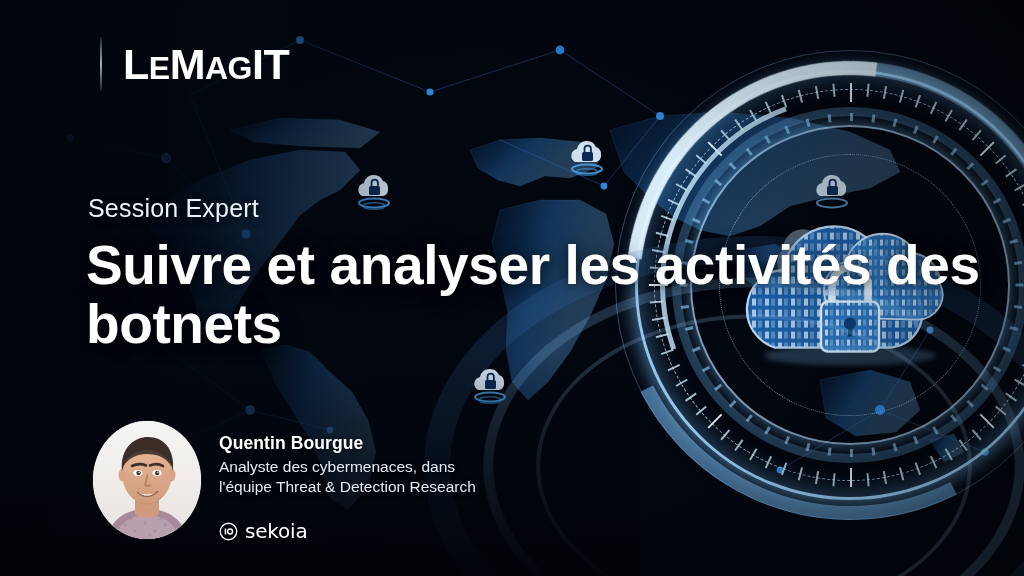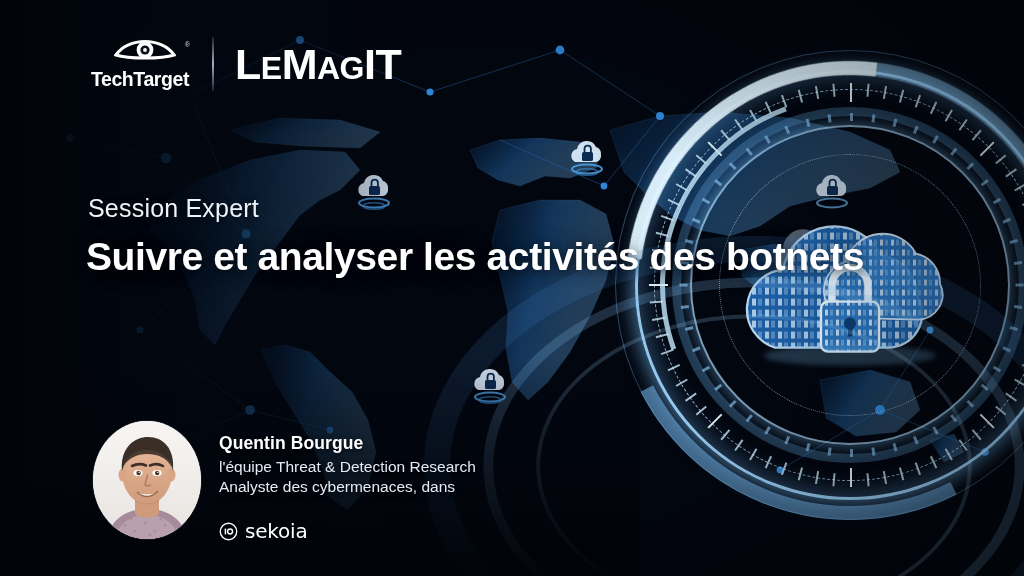--- a/index.html
+++ b/index.html
@@ -98,21 +98,21 @@
             margin:0 21px 0 16px; }
   .lemagit{ color:#fff; font-weight:700; font-family:"Liberation Sans", sans-serif;
             letter-spacing:-0.5px; line-height:1; display:flex; align-items:baseline; }
   .lemagit .big{ font-size:43px; }
   .lemagit .sml{ font-size:32px; }
 
   
   .kicker{ position:absolute; left:88px; top:194px; color:#eef3fa; font-size:25px;
            font-weight:400; letter-spacing:.2px; text-shadow:0 2px 8px rgba(0,0,0,.6); }
   .title{ position:absolute; left:86px; top:236px; width:900px; color:#fff;
-          font-size:39px; font-weight:700; line-height:1.08; letter-spacing:-.4px;
+          font-size:55px; font-weight:700; line-height:1.08; letter-spacing:-.4px;
           text-shadow:0 2px 10px rgba(0,0,0,.55), 0 0 22px rgba(0,0,0,.35); }
   .title .l2{ display:block; padding-left:10px; }
 
   
   .speaker{ position:absolute; left:93px; top:421px; display:flex; align-items:flex-start; }
   .avatar{ width:108px; height:118px; border-radius:50%; overflow:hidden; flex:none;
            background:#f2efec; position:relative; box-shadow:0 0 0 1px rgba(255,255,255,.08); }
   .avatar svg{ width:100%; height:100%; display:block; }
   .sp-text{ margin-left:18px; padding-top:12px; }
   .sp-name{ color:#ffffff; font-size:17.5px; font-weight:700; letter-spacing:.1px;
@@ -407,32 +407,20 @@
     </svg>
   </div>
 
   <div class="bg-layer vignette"></div>
   <div class="leftfade"></div>
   <div class="bottomfade"></div>
 
   <div class="content">
 
     <div class="logobar">
-      <div class="tt">
-        <span class="eye">
-          <svg viewBox="0 0 62 26" aria-hidden="true">
-            <path d="M2 20 C14 2, 48 2, 60 20 C48 24, 14 24, 2 20 Z" fill="none" stroke="#ffffff" stroke-width="3.2" stroke-linecap="round"></path>
-            <circle cx="31" cy="15" r="8.4" fill="#ffffff"></circle>
-            <circle cx="31" cy="15" r="4.6" fill="#0a0f1c"></circle>
-            <circle cx="31" cy="15" r="1.9" fill="#ffffff"></circle>
-          </svg>
-        </span>
-        <span class="reg">®</span>
-        <span class="ttname">TechTarget</span>
-      </div>
 
       <div class="divider"></div>
 
       <div class="lemagit" id="lemagit">
           <span class="big">L</span>
           <span class="sml">E</span>
           <span class="big">M</span>
           <span class="sml">A</span>
           <span class="sml">G</span>
           <span class="big">I</span>
@@ -499,22 +487,22 @@
           <path d="M45 72 q9.5 7 19 -0.5 q-9.5 3.6 -19 0.5 Z" fill="#fdfbfa"></path>
           <path d="M44.5 71.5 q10 8.5 20 -1" stroke="#9c6a4c" stroke-width="1.6" fill="none" stroke-linecap="round"></path>
 
           <path d="M42 80 q12 6 24 0" stroke="#bd8a6c" stroke-width="1.2" fill="none" opacity=".5"></path>
         </svg>
       </div>
 
       <div class="sp-text">
         <div class="sp-name">Quentin Bourgue</div>
         <div class="sp-role">
+          <div>Analyste des cybermenaces, dans</div>
           <div>l'équipe Threat &amp; Detection Research</div>
-          <div>Analyste des cybermenaces, dans</div>
         </div>
         <div class="sekoia">
           <span class="mark">
             <svg viewBox="0 0 24 24" aria-hidden="true">
               <circle cx="12" cy="12" r="10.4" fill="none" stroke="#ffffff" stroke-width="1.7"></circle>
               <rect x="7.2" y="8.3" width="1.8" height="7.4" fill="#ffffff"></rect>
               <circle cx="14" cy="12" r="3.1" fill="none" stroke="#ffffff" stroke-width="1.8"></circle>
             </svg>
           </span>
           <span class="wm">sekoia</span>

